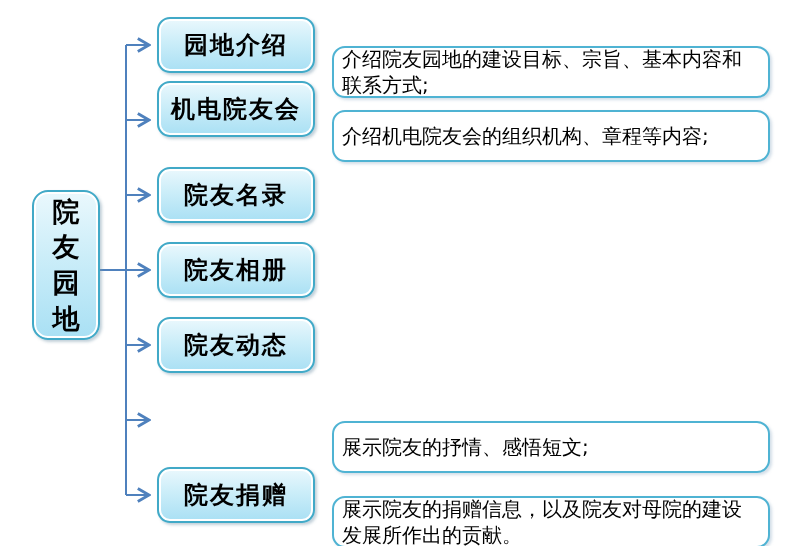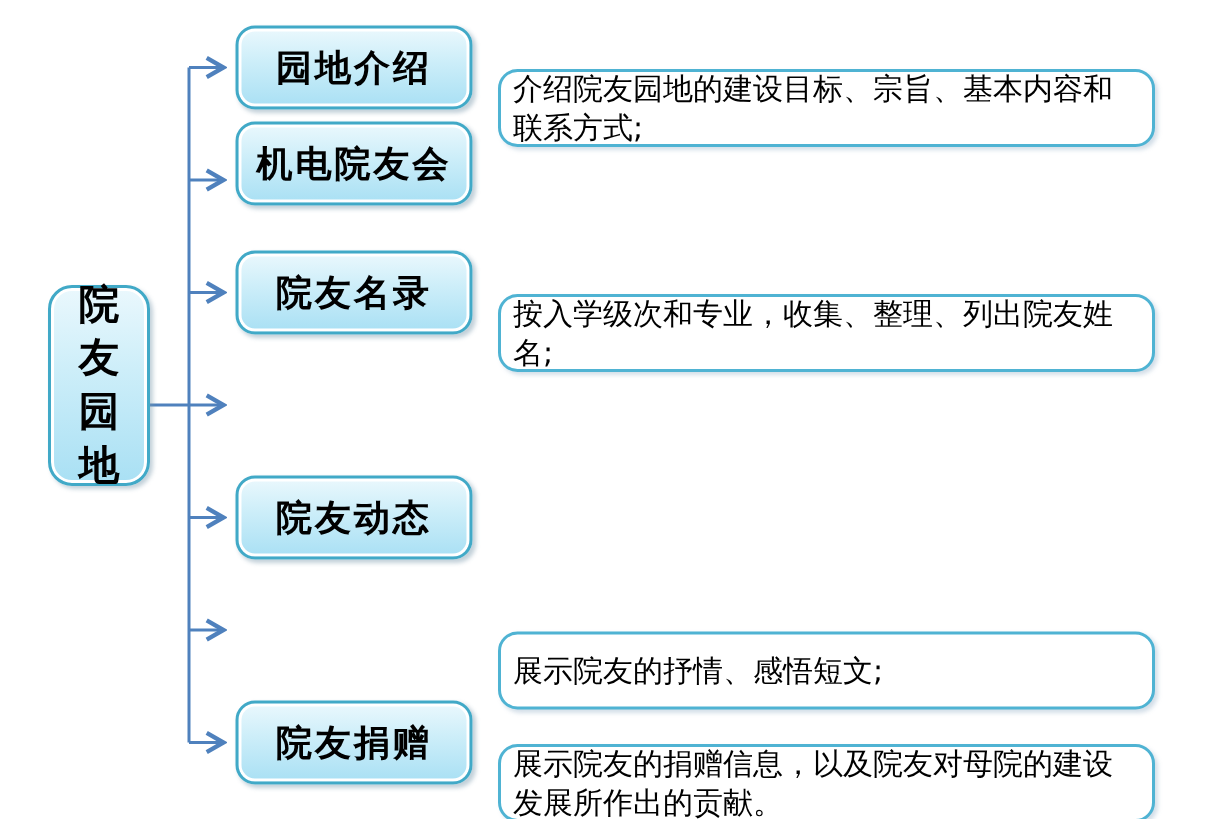--- a/index.html
+++ b/index.html
@@ -22,21 +22,21 @@
   svg.connectors {
     position: absolute;
     left: 0; top: 0;
     width: 807px; height: 546px;
   }
   svg.connectors line, svg.connectors path { stroke: var(--connector); }
 
   .root-node {
     position: absolute;
     left: 32px; top: 190px;
-    width: 68px; height: 134px;
+    width: 68px; height: 150px;
     border: 2px solid var(--node-border);
     border-radius: 16px;
     background: linear-gradient(180deg, #eaf8fd 0%, #cdeef9 42%, #a9e0f4 100%);
     box-shadow: inset 0 0 0 2px #ffffff, 2px 2px 3px rgba(120,150,170,.45);
     display: flex; align-items: center; justify-content: center;
   }
   .root-label {
     font-size: 27px;
     font-weight: bold;
     color: #000;
@@ -123,32 +123,35 @@
       </div>
       <div class="desc-box">
         <span class="desc-text">介绍院友园地的建设目标、宗旨、基本内容和联系方式;</span>
       </div>
     </div>
 
     <div class="row" style="top: 77px;">
       <div class="node">
         <span class="node-label">机电院友会</span>
       </div>
+      <div class="desc-box">
+        <span class="desc-text">介绍机电院友会的组织机构、章程等内容;</span>
+      </div>
     </div>
 
     <div class="row" style="top: 163px;">
       <div class="node">
         <span class="node-label">院友名录</span>
       </div>
-      <div class="desc-box">
-        <span class="desc-text">按入学级次和专业，收集、整理、列出院友姓名;</span>
-      </div>
     </div>
 
     <div class="row" style="top: 238px;">
+      <div class="node">
+        <span class="node-label">院友相册</span>
+      </div>
     </div>
 
     <div class="row" style="top: 313px;">
       <div class="node">
         <span class="node-label">院友动态</span>
       </div>
     </div>
 
     <div class="row" style="top: 388px;">
       <div class="desc-box">

